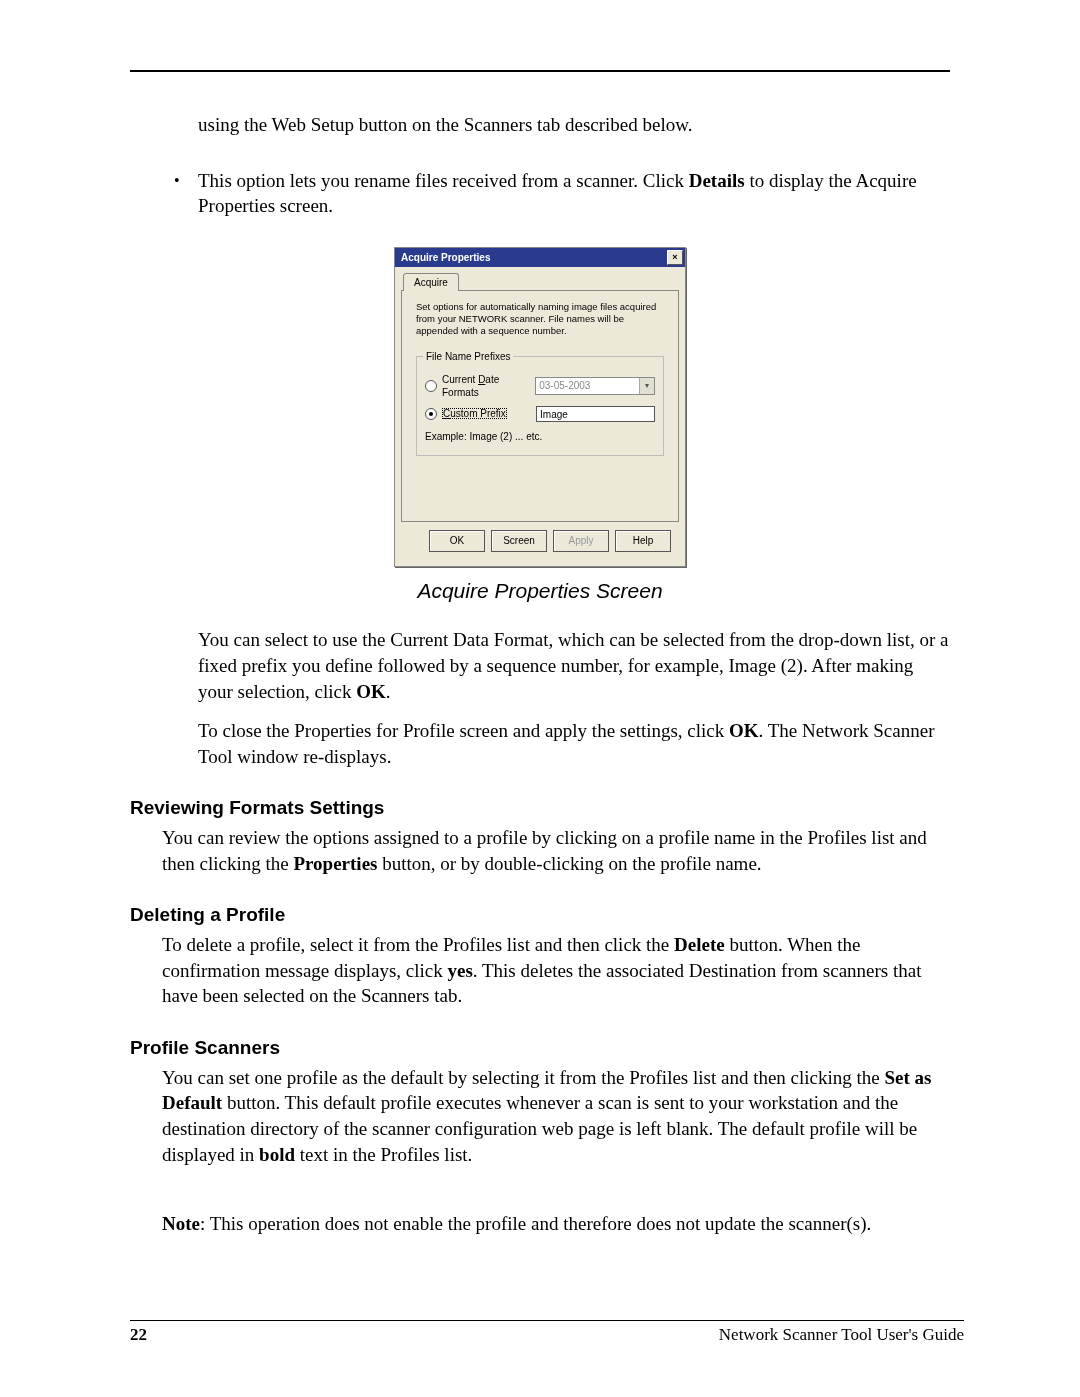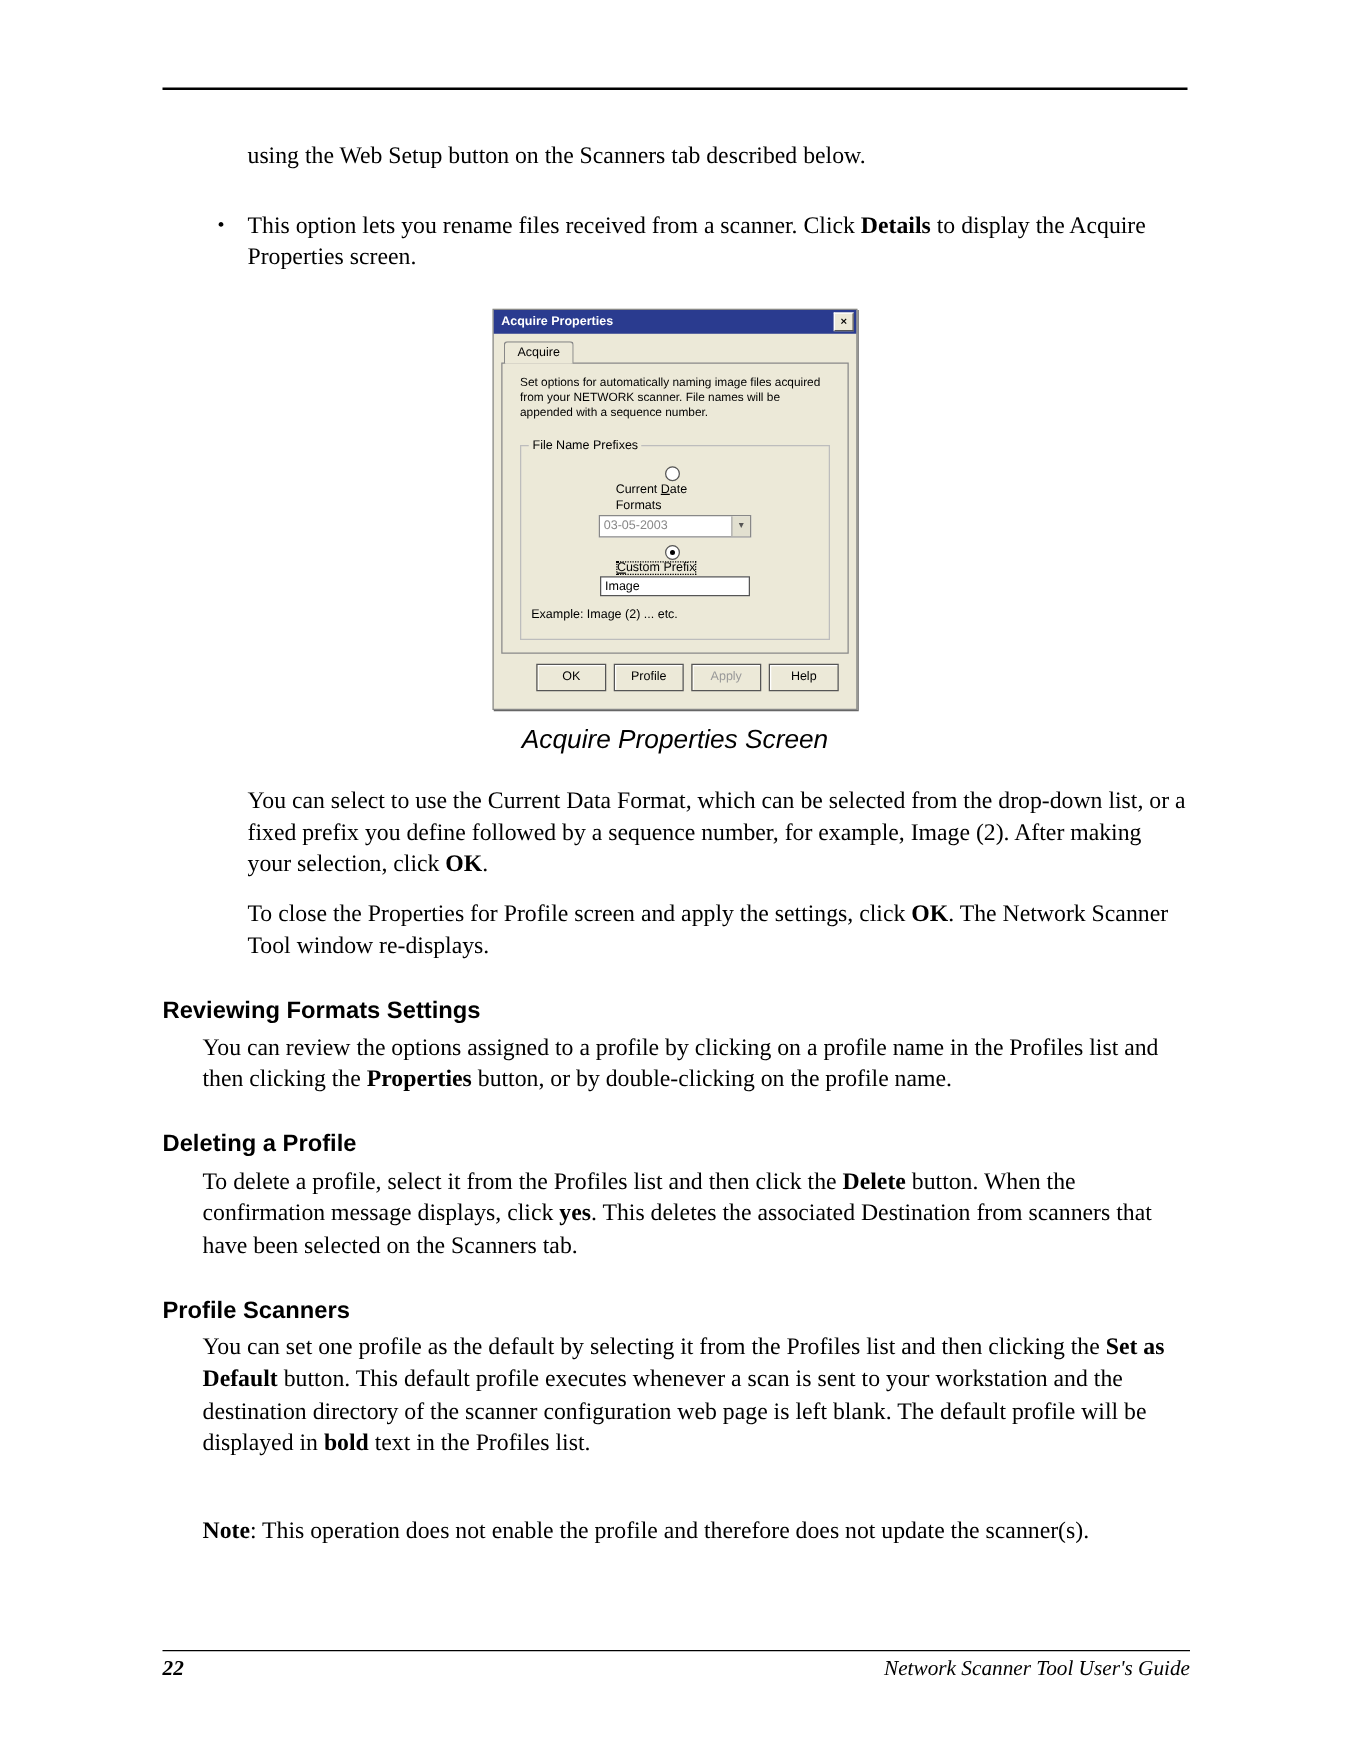--- a/index.html
+++ b/index.html
@@ -126,21 +126,20 @@
     position: absolute;
     top: -7px; left: 6px;
     background: #ece9d8;
     padding: 0 3px;
     font-size: 10px;
   }
   .radio-row {
     display: flex;
     align-items: center;
     margin: 6px 0;
-    flex-direction: column;
   }
   .radio {
     width: 10px; height: 10px;
     border: 1px solid #555;
     border-radius: 50%;
     background: #fff;
     margin-right: 5px;
     display:flex;align-items:center;justify-content:center;
     flex: 0 0 auto;
   }
@@ -200,21 +199,21 @@
     font-size: 19px;
     font-weight: bold;
     margin: 26px 0 4px 0;
   }
   .section-body {
     padding-left: 32px;
   }
 
   .footer {
     position: absolute;
-    left: 130px; right: 128px; bottom: 52px; font-style: italic;
+    left: 130px; right: 116px; bottom: 52px;
   }
   .footer-rule {
     border-top: 1.5px solid #000;
     margin-bottom: 4px;
   }
   .footer-row {
     display:flex; justify-content:space-between;
     font-size: 17px;
   }
   .page-num { font-weight: bold; }
@@ -269,21 +268,21 @@
                   <span class="dotted-focus"><u>C</u><span>ustom Prefix</span></span>
                 </div>
                 <div class="textbox">Image</div>
               </div>
 
               <div class="example">Example: Image (2) ... etc.</div>
             </div>
           </div>
           <div class="dialog-buttons">
             <div class="winbtn">OK</div>
-            <div class="winbtn">Profile</div>
+            <div class="winbtn">Screen</div>
             <div class="winbtn disabled">Apply</div>
             <div class="winbtn">Help</div>
           </div>
         </div>
       </div>
     </div>
 
     <div class="caption">Acquire Properties Screen</div>
 
     <p class="para">

